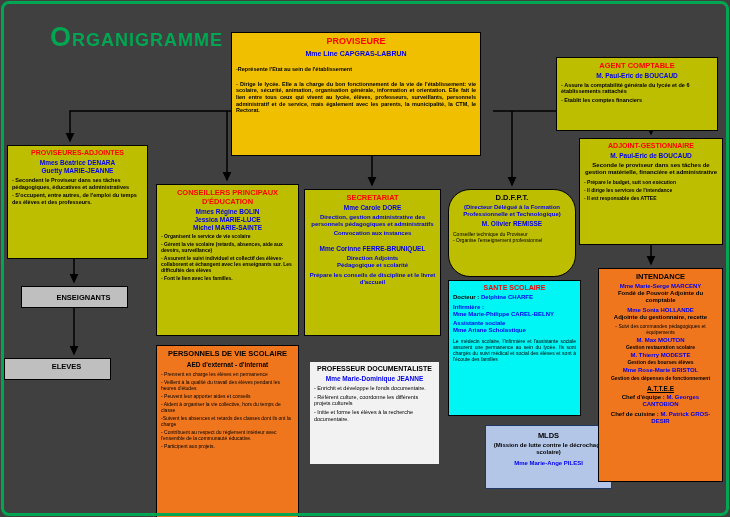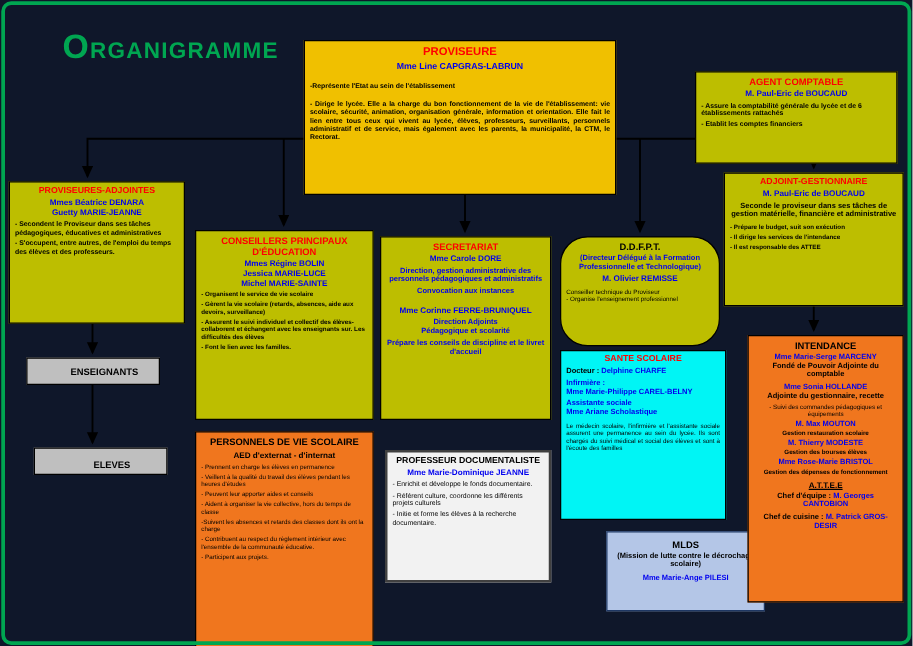--- a/index.html
+++ b/index.html
@@ -1,16 +1,16 @@
 <!DOCTYPE html>
 <html style="--green: #00A651; --olive: #BDBE00; --gold: #F0C000; --orange: #F0761E; --cyan: #00F5F5; --periwinkle: #B4C6E7; --gray: #BFBFBF; --title_red: #FF0000; --name_blue: #0000EE;"><head>
 <meta charset="utf-8">
 <style>
   html,body{margin:0;padding:0;background:#fff;}
-  #stage{position:relative;width:730px;height:517px;background:#0f172a;overflow:hidden;
+  #stage{position:relative;width:730px;height:517px;background:#404040;overflow:hidden;
          font-family:"Liberation Sans",sans-serif;}
   #frame{position:absolute;inset:1px;border:3px solid var(--green);border-radius:8px;pointer-events:none;}
   #org-title{position:absolute;left:50px;top:22px;color:var(--green);font-weight:bold;letter-spacing:1px;}
   #org-title .big-o{font-size:27px;}
   #org-title .rest{font-size:18px;}
   #connectors{position:absolute;left:0;top:0;pointer-events:none;}
   .box{position:absolute;border:1.6px solid #000;box-sizing:border-box;padding:3px 4px;line-height:1.2;color:#000;}
   .olive{background:var(--olive);}
   .gold{background:var(--gold);}
   .orange{background:var(--orange);}
@@ -25,29 +25,29 @@
   .left{text-align:left;}
   .just{text-align:justify;}
   .b{font-weight:bold;}
   .u{text-decoration:underline;}
   .fs5{font-size:5px;}.fs55{font-size:5.5px;}.fs6{font-size:6px;}.fs65{font-size:6.5px;}
   .fs7{font-size:7px;}.fs75{font-size:7.5px;}.fs9{font-size:9px;}
   .mt2{margin-top:2px;}.mt3{margin-top:3px;}.mt4{margin-top:4px;}.mt6{margin-top:6px;}.mt8{margin-top:8px;}
   ul.bullets{margin:0;padding:0;list-style:none;}
   ul.bullets li{margin-top:2px;}
   
-  #proviseure{left:243px;top:32px;width:250px;height:124px;}
+  #proviseure{left:231px;top:32px;width:250px;height:124px;}
   #agent-comptable{left:556px;top:29px;width:162px;height:74px;margin-top:28px;}
   #prov-adjointes{left:7px;top:145px;width:141px;height:114px;}
   #adjoint-gest{left:579px;top:138px;width:144px;height:107px;}
   #cpe{left:156px;top:184px;width:143px;height:152px;}
   #secretariat{left:304px;top:189px;width:137px;height:147px;}
   #ddfpt{left:448px;top:189px;width:128px;height:88px;border-radius:22px;}
   #enseignants{left:21px;top:286px;width:107px;height:22px;display:flex;align-items:center;justify-content:center;}
-  #eleves{left:27px;top:358px;width:107px;height:22px;display:flex;align-items:flex-end;justify-content:center;}
+  #eleves{left:4px;top:358px;width:107px;height:22px;display:flex;align-items:flex-start;justify-content:center;}
   #vie-scolaire{left:156px;top:345px;width:143px;height:207px;}
   #documentaliste{left:308px;top:360px;width:133px;height:106px;}
   #sante{left:448px;top:280px;width:133px;height:136px;}
   #mlds{left:454px;top:425px;width:127px;height:64px;}
   #intendance{left:598px;top:268px;width:125px;height:214px;}
 </style>
 </head>
 <body>
 
 <div id="stage">

